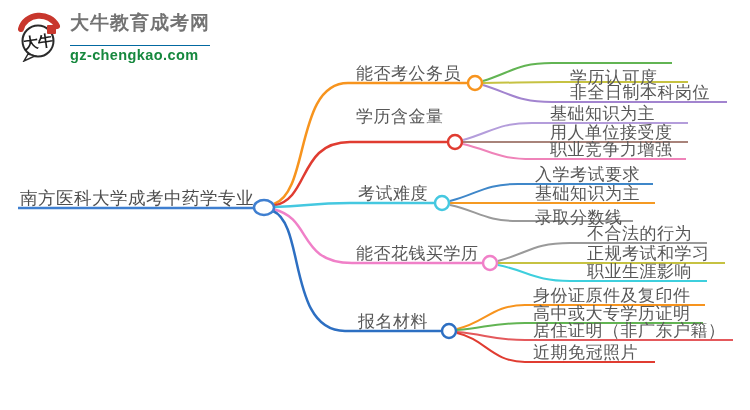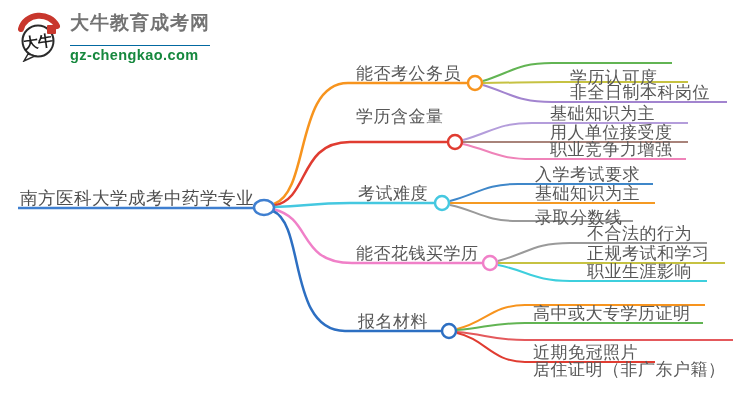--- a/index.html
+++ b/index.html
@@ -94,17 +94,18 @@
   <div class="node-label" style="left:535px;top:165px;">入学考试要求</div>
   <div class="node-label" style="left:535px;top:184px;">基础知识为主</div>
   <div class="node-label" style="left:535px;top:208px;">录取分数线</div>
 
   <div class="node-label" style="left:356px;top:244px;">能否花钱买学历</div>
   <div class="node-label" style="left:587px;top:224px;">不合法的行为</div>
   <div class="node-label" style="left:587px;top:244px;">正规考试和学习</div>
   <div class="node-label" style="left:587px;top:262px;">职业生涯影响</div>
 
   <div class="node-label" style="left:358px;top:312px;">报名材料</div>
+  <div class="node-label" style="left:533px;top:286px;">身份证原件及复印件</div>
   <div class="node-label" style="left:533px;top:304px;">高中或大专学历证明</div>
-  <div class="node-label" style="left:533px;top:321px;margin-top:39px;">居住证明（非广东户籍）</div>
+  <div class="node-label" style="left:533px;top:321px;">居住证明（非广东户籍）</div>
   <div class="node-label" style="left:533px;top:343px;">近期免冠照片</div>
 
 </div>
 
 </body></html>

